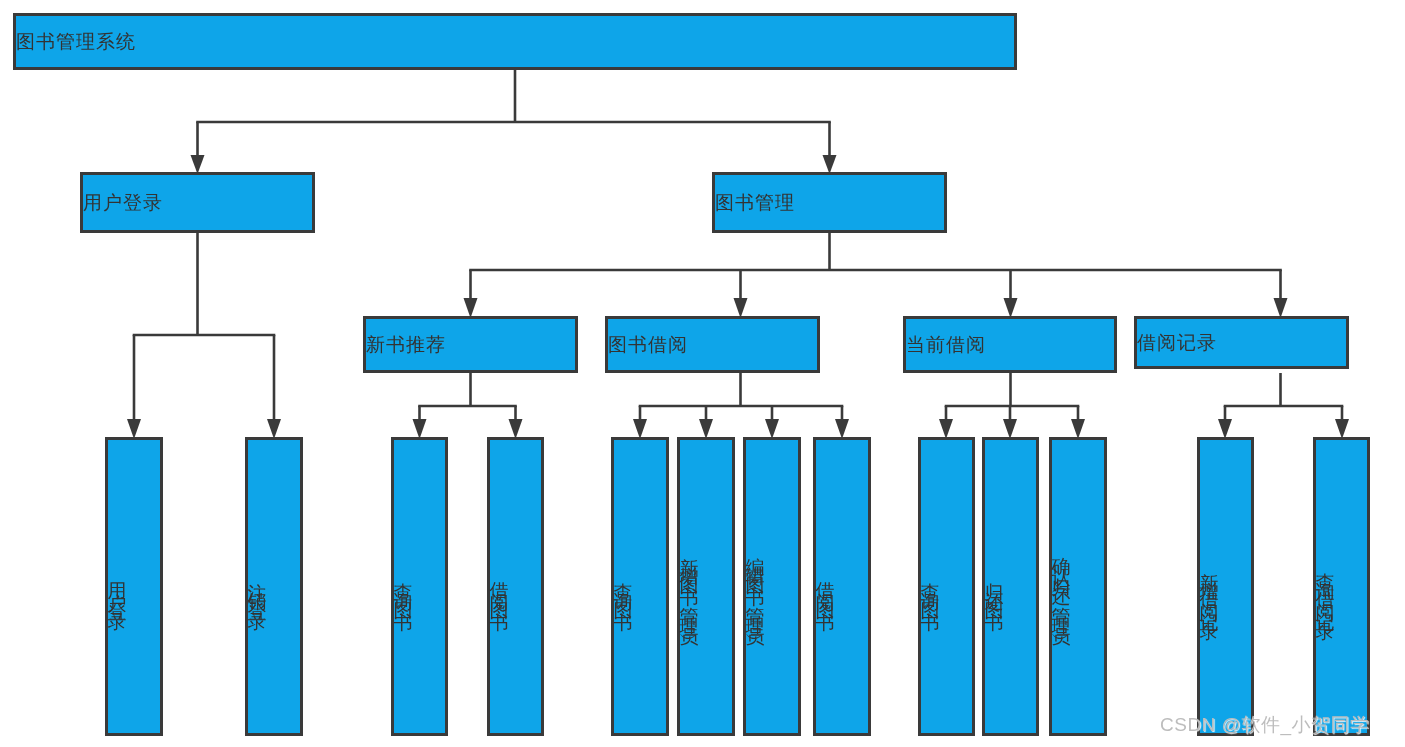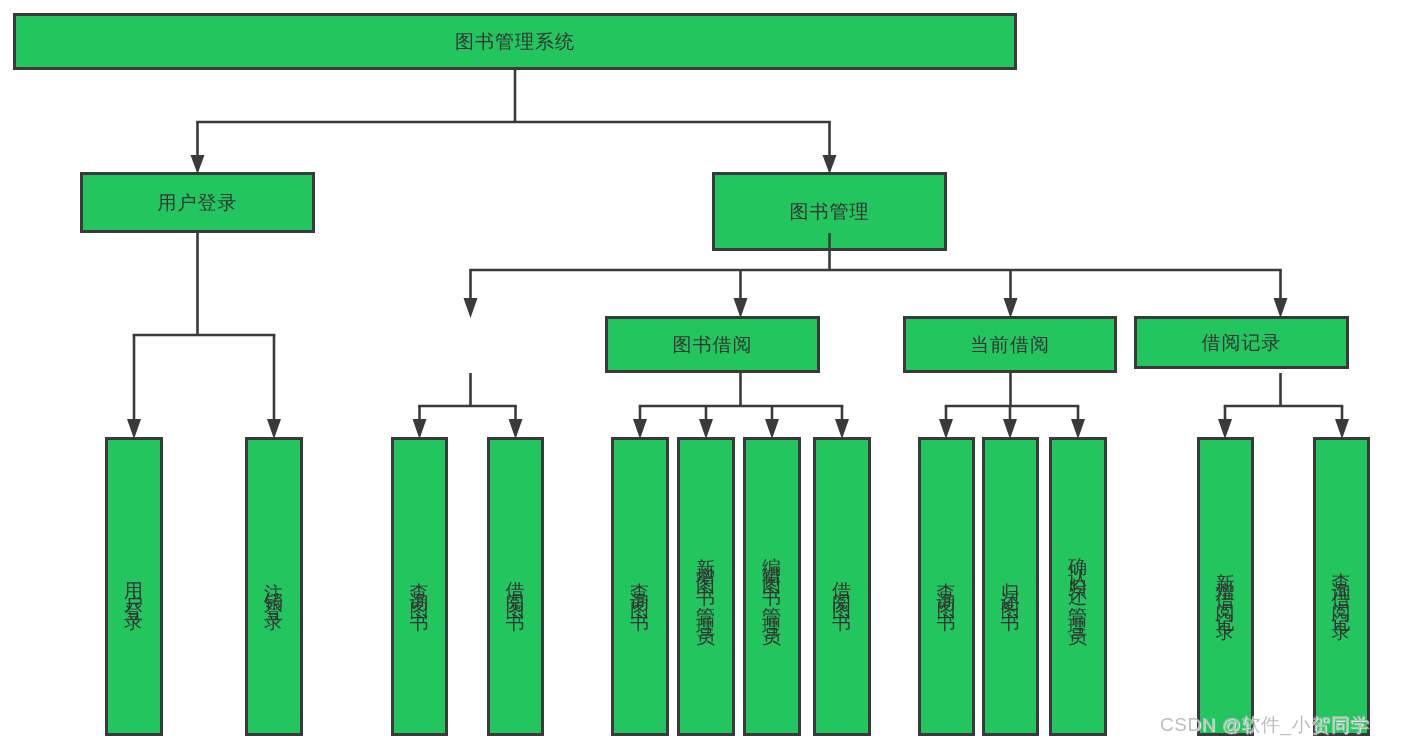--- a/index.html
+++ b/index.html
@@ -12,25 +12,25 @@
   .canvas{
     position:relative;
     width:1405px;height:747px;
     background:var(--bg);
     overflow:hidden;
     font-family:"Liberation Sans", sans-serif;
   }
   .node{
     position:absolute;
     box-sizing:border-box;
-    background:#22c55e;
+    background:#0ea5e9;
     border:3px solid var(--line);
     display:flex;
     align-items:center;
-    justify-content:center;
+    justify-content:flex-start;
     z-index:2;
   }
   .node .lbl{
     color:var(--text);
     font-size:19px;
     letter-spacing:1px;
     white-space:nowrap;
   }
   .node.v .lbl{
     writing-mode:vertical-rl;
@@ -125,24 +125,27 @@
     <polygon points="1335,419 1349,419 1342,439"></polygon>
   </svg>
 
   <div class="node h" style="left:13px;top:13px;width:1004px;height:57px">
     <span class="lbl">图书管理系统</span>
   </div>
 
   <div class="node h" style="left:80px;top:172px;width:235px;height:61px">
     <span class="lbl">用户登录</span>
   </div>
-  <div class="node h" style="left:712px;top:172px;width:235px;height:79px">
+  <div class="node h" style="left:712px;top:172px;width:235px;height:61px">
     <span class="lbl">图书管理</span>
   </div>
 
+  <div class="node h" style="left:363px;top:316px;width:215px;height:57px">
+    <span class="lbl">新书推荐</span>
+  </div>
   <div class="node h" style="left:605px;top:316px;width:215px;height:57px">
     <span class="lbl">图书借阅</span>
   </div>
   <div class="node h" style="left:903px;top:316px;width:214px;height:57px">
     <span class="lbl">当前借阅</span>
   </div>
   <div class="node h" style="left:1134px;top:316px;width:215px;height:53px">
     <span class="lbl">借阅记录</span>
   </div>
 

